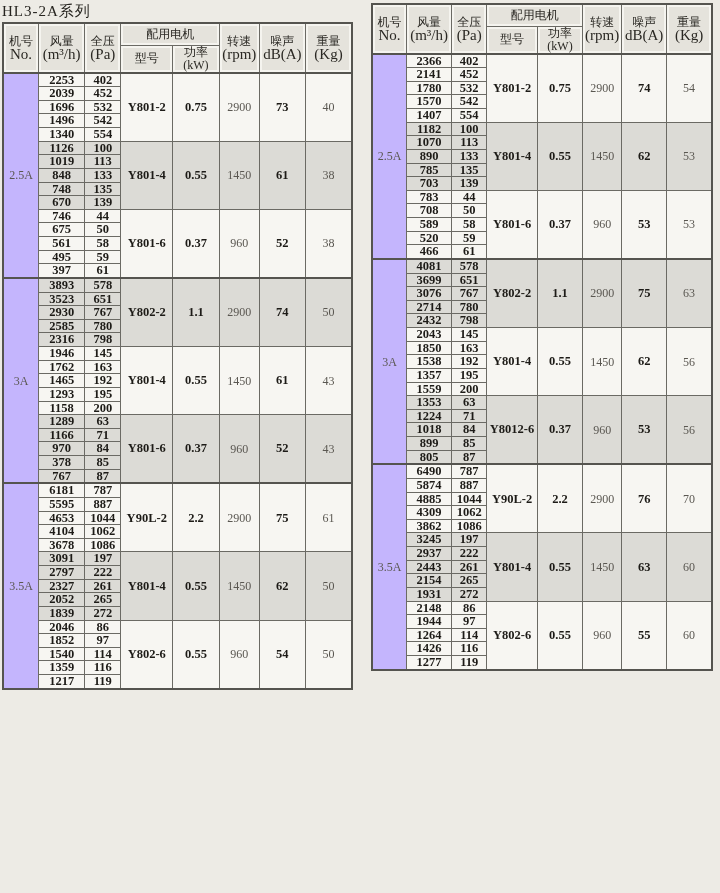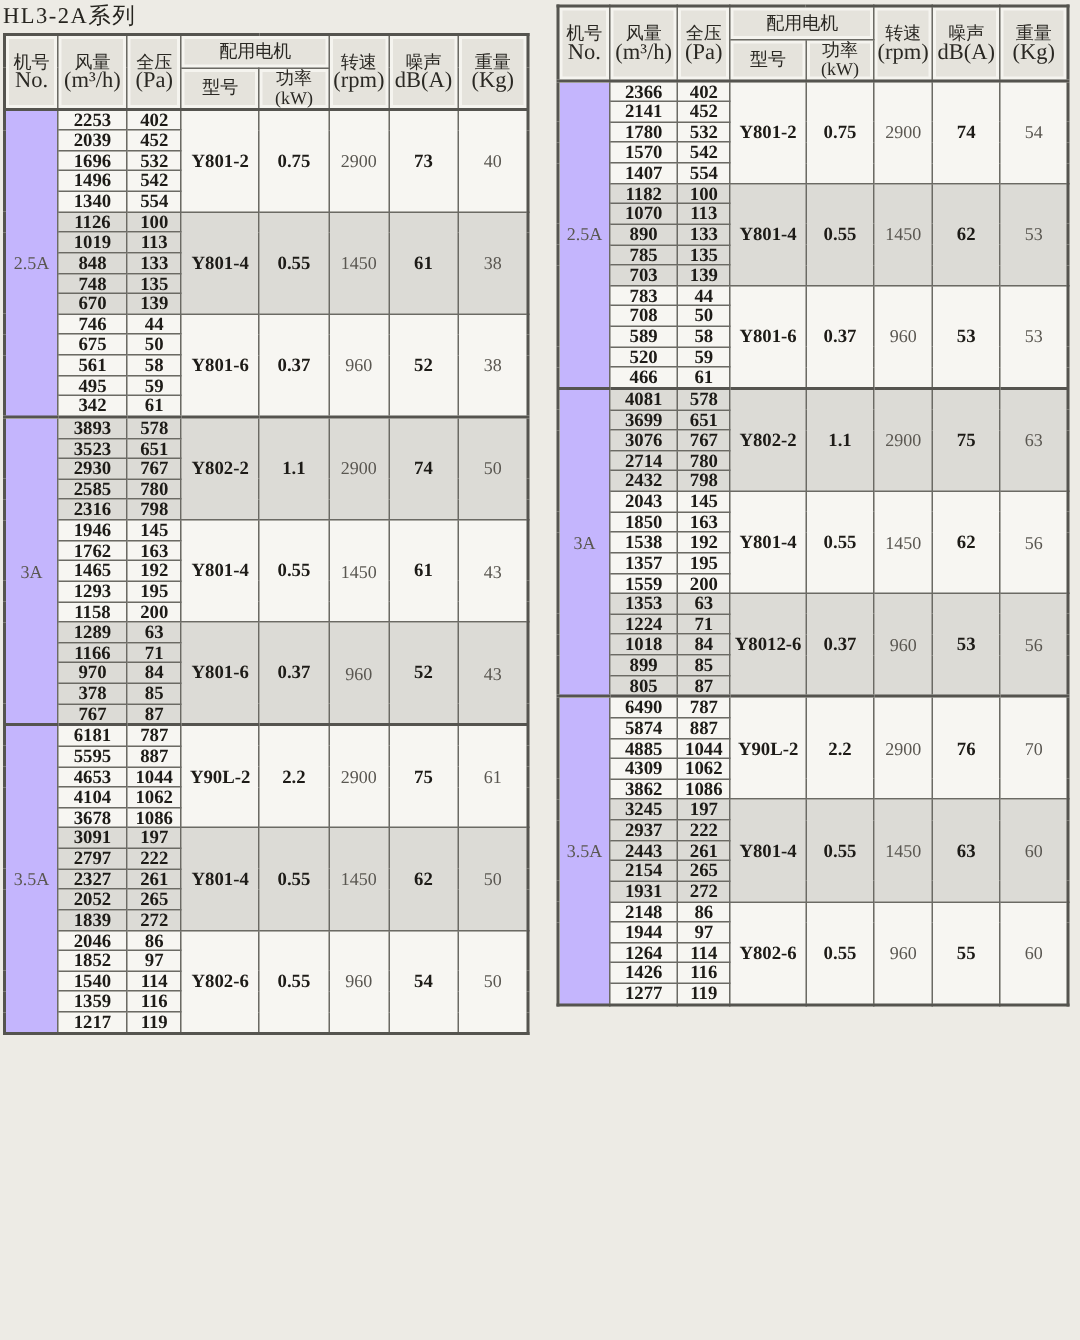--- a/index.html
+++ b/index.html
@@ -167,21 +167,21 @@
           </tr>
           <tr>
             <td class="num">561</td>
             <td class="num">58</td>
           </tr>
           <tr>
             <td class="num">495</td>
             <td class="num">59</td>
           </tr>
           <tr>
-            <td class="num">342</td>
+            <td class="num">397</td>
             <td class="num">61</td>
           </tr>
           <tr class="section-start">
             <td class="no-cell dim" rowspan="15">3A</td>
             <td class="num shaded">3893</td>
             <td class="num shaded">578</td>
             <td class="num shaded" rowspan="5">Y802-2</td>
             <td class="num shaded" rowspan="5">1.1</td>
             <td class="dim shaded" rowspan="5">2900</td>
             <td class="num shaded" rowspan="5">74</td>

